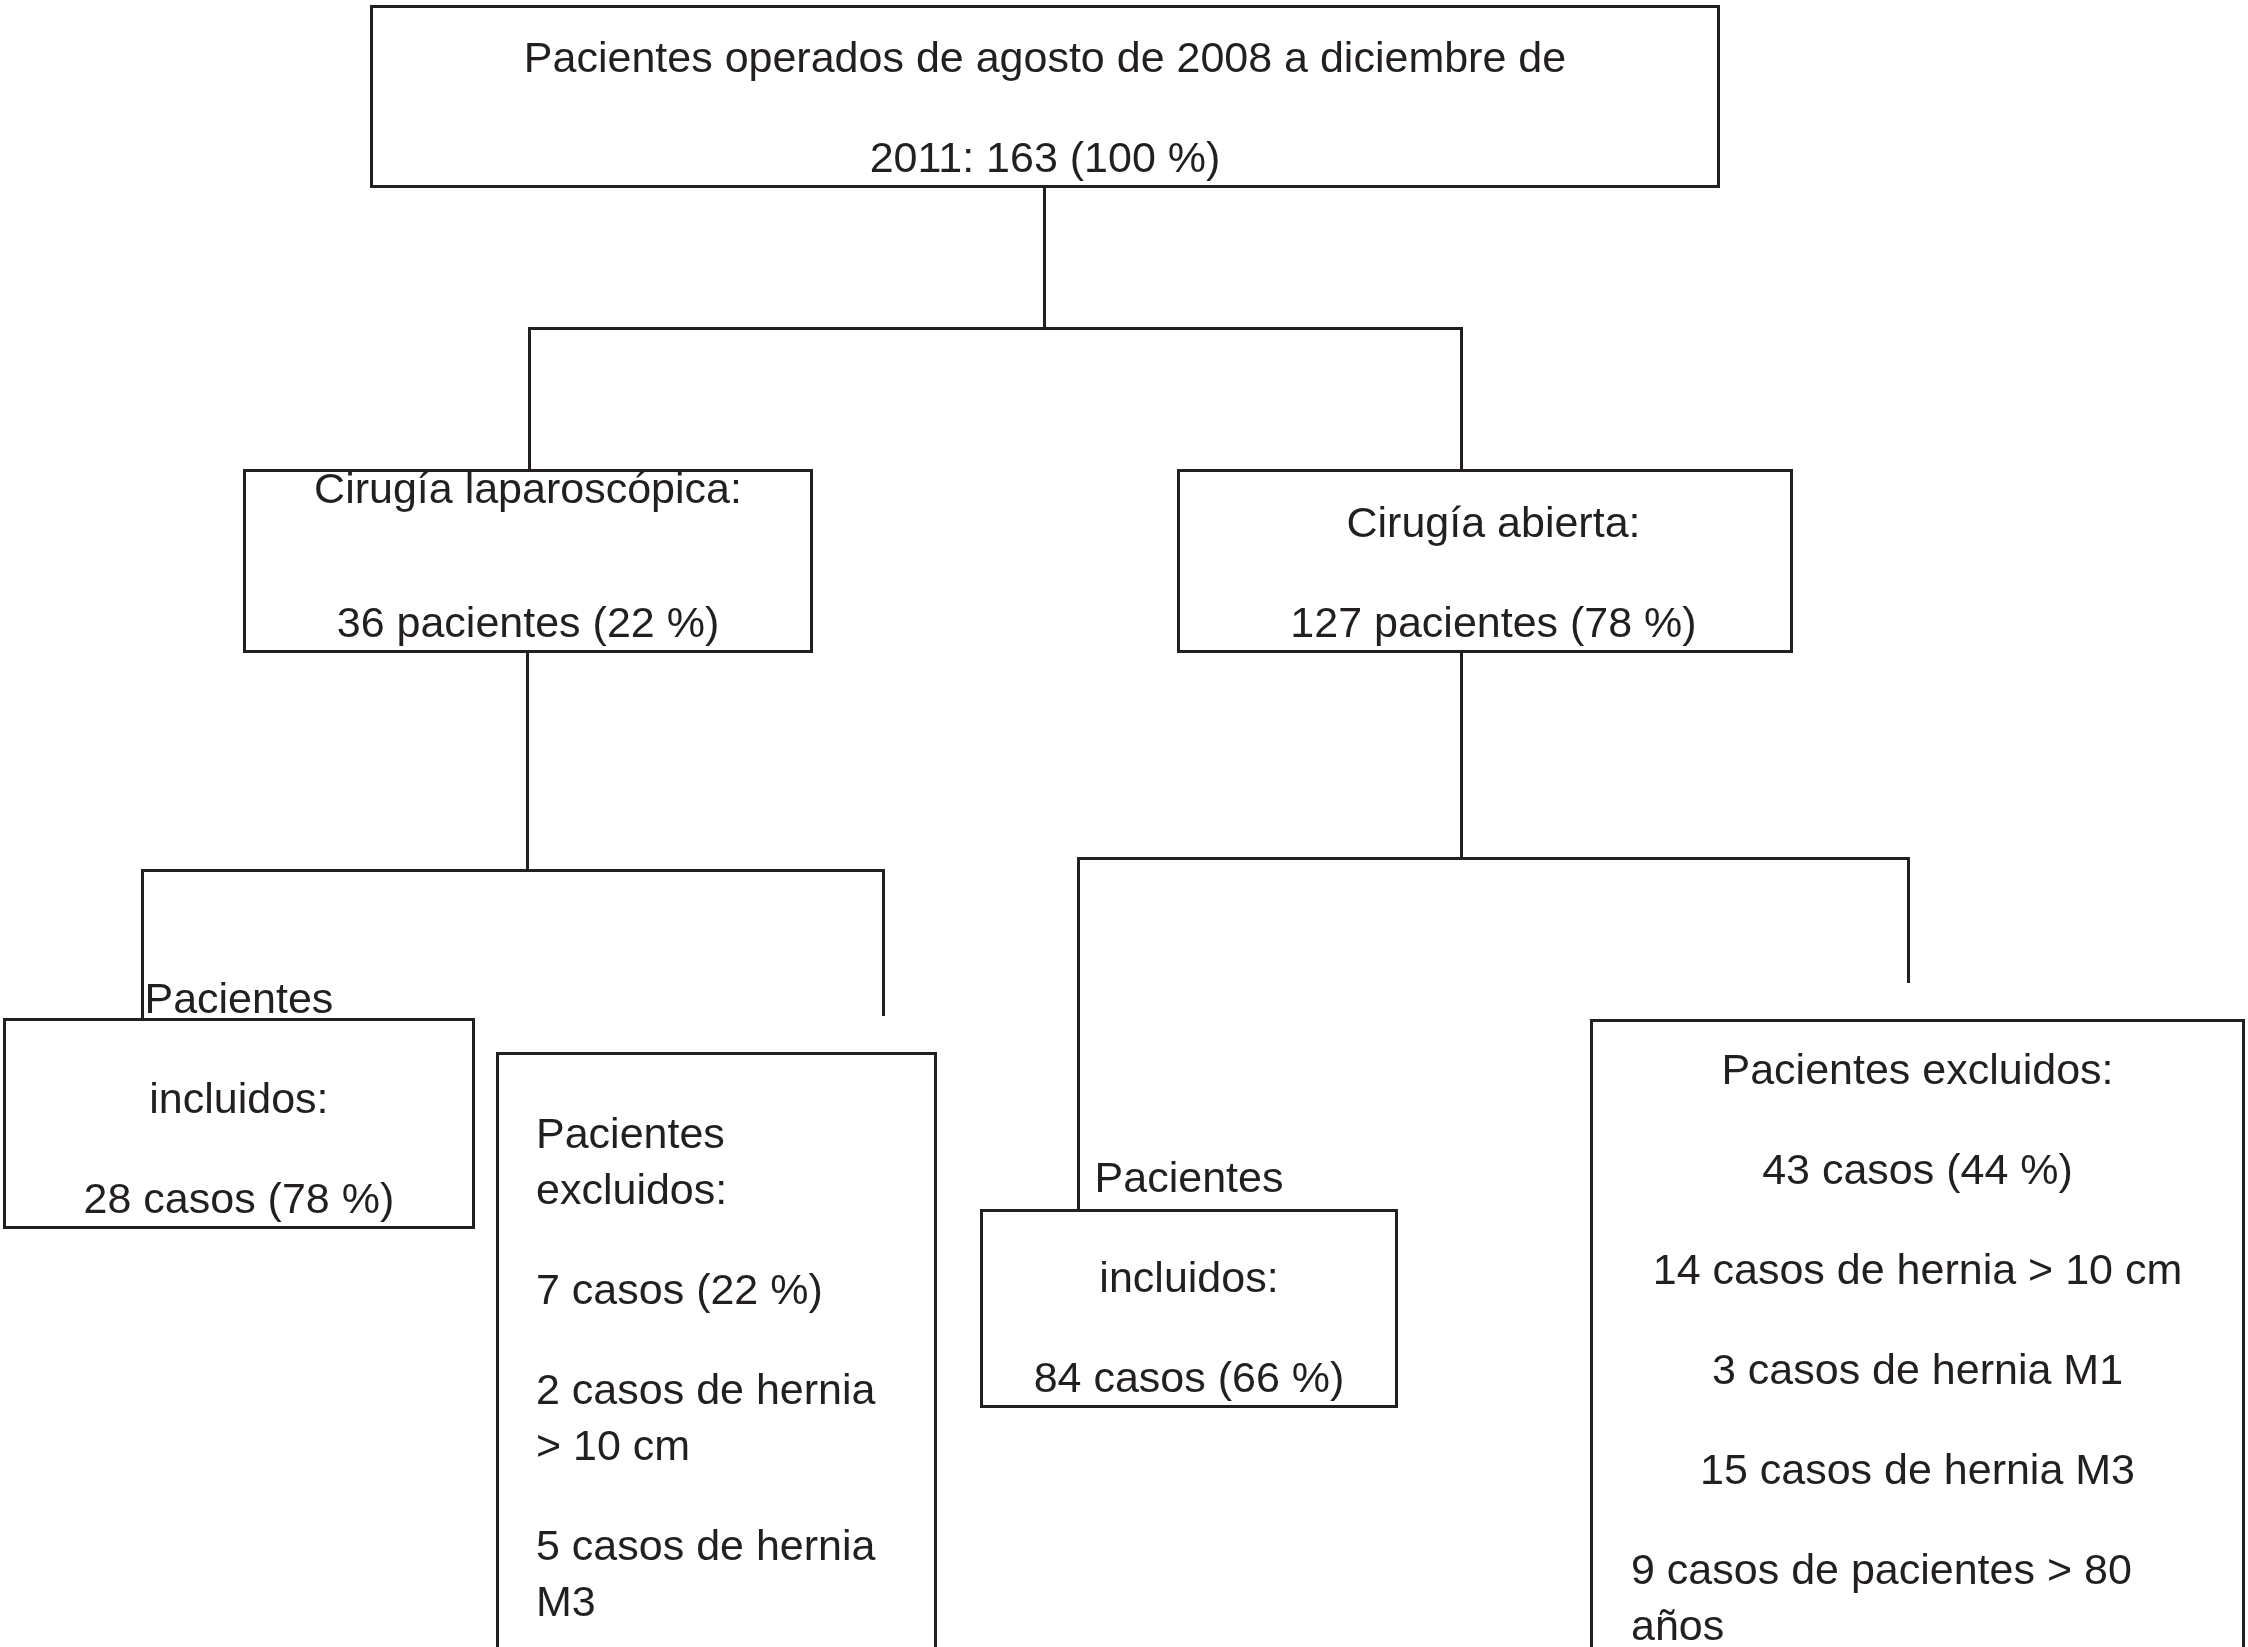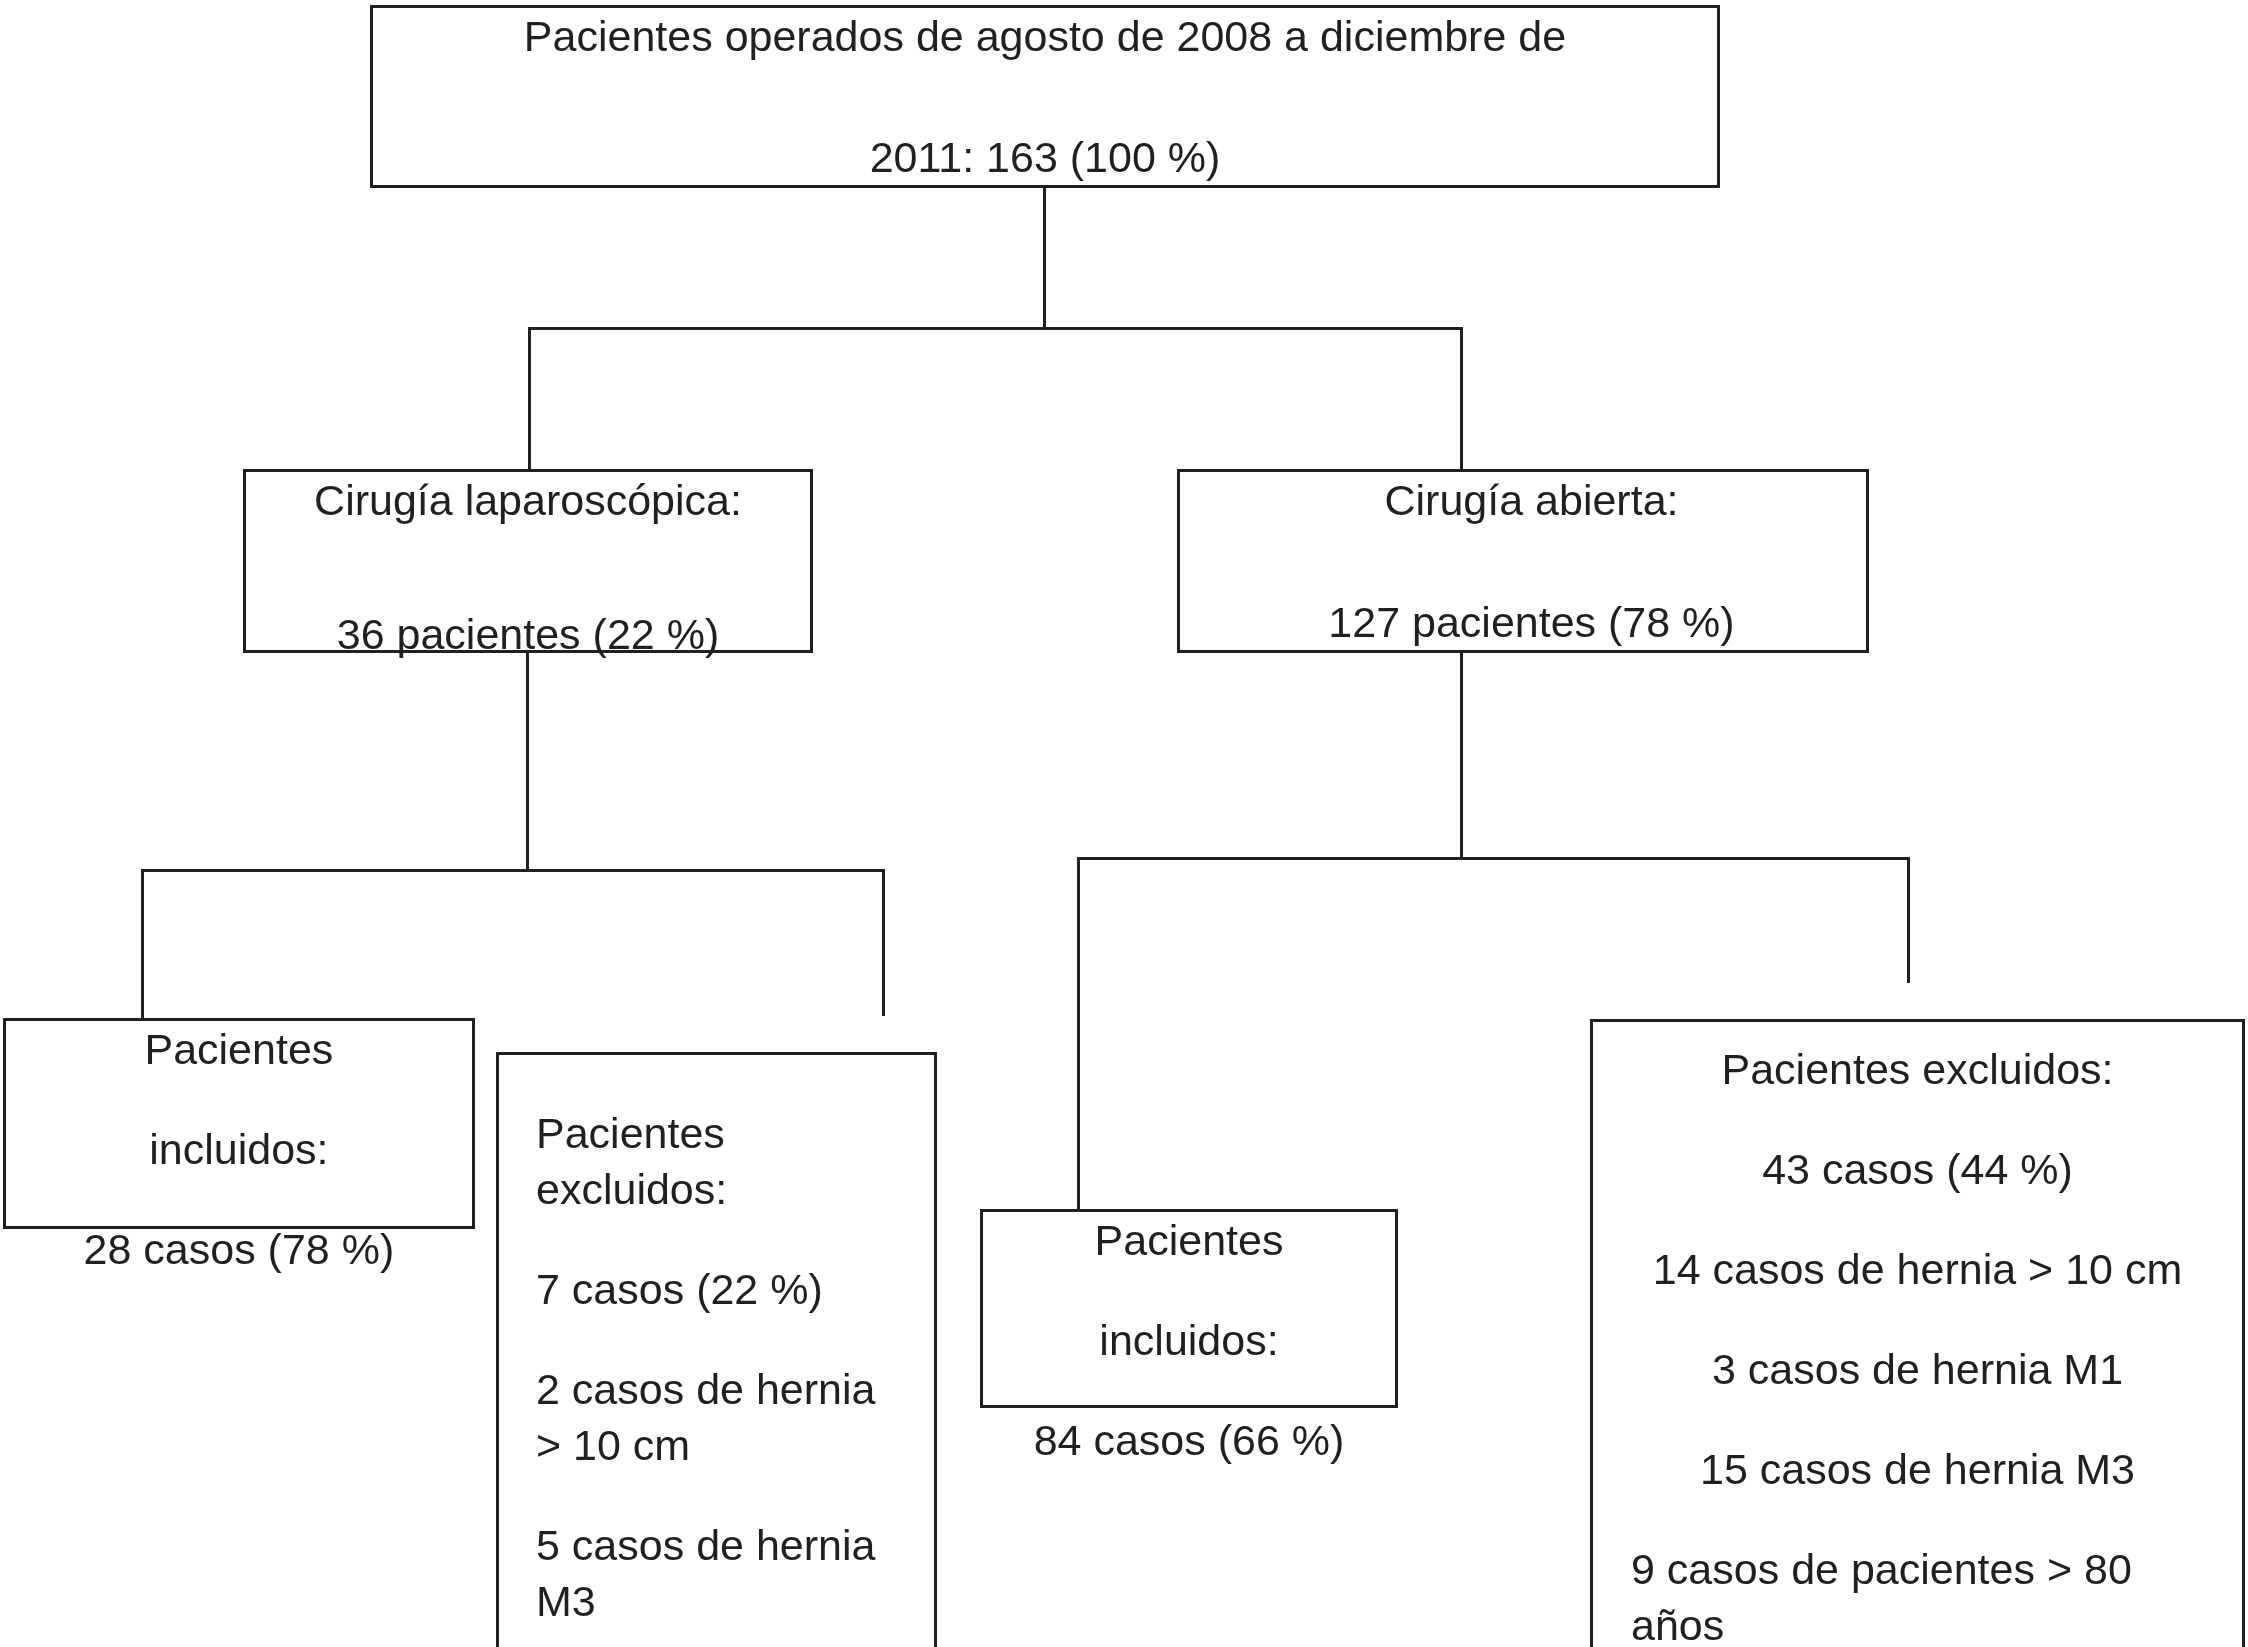--- a/index.html
+++ b/index.html
@@ -13,41 +13,41 @@
     font-size: 43px;
     line-height: 56px;
   }
   .box {
     position: absolute;
     box-sizing: border-box;
     border: 3.8px solid #231f20;
     background: #ffffff;
     display: flex;
     flex-direction: column;
-    justify-content: space-between;
+    justify-content: flex-end;
     align-items: center;
     text-align: center;
   }
   .box--topalign {
     justify-content: flex-end;
     margin-top: 36px;
   }
   .box--left {
     align-items: flex-start;
     text-align: left;
   }
   .line { position: absolute; background: #231f20; }
   .line.h { height: 2.9px; }
   .line.v { width: 2.9px; }
   .para { margin: 0; }
   .para + .para { margin-top: 44px; }
   .align-left { text-align: left; align-self: flex-start; }
   #box-root { left: 370px; top: 4.8px; width: 1350px; height: 183px; }
   #box-lap { left: 243px; top: 469px; width: 570px; height: 184px; gap: 34px; }
-  #box-open { left: 1177px; top: 469px; width: 692px; height: 184px; padding-left: 17px; }
+  #box-open { left: 1177px; top: 469px; width: 616px; height: 184px; padding-left: 17px; }
   #box-lap-inc { left: 2.9px; top: 1018px; width: 472px; height: 211px; }
   #box-lap-exc { left: 496px; top: 1016px; width: 441px; height: 622px; padding: 42px 37px; }
   #box-open-inc { left: 980px; top: 1209px; width: 418px; height: 199px; }
   #box-open-exc { left: 1590px; top: 983px; width: 655px; height: 662px; padding: 25px 38px; }
 </style>
 </head>
 <body>
 
 <div class="canvas">
 

